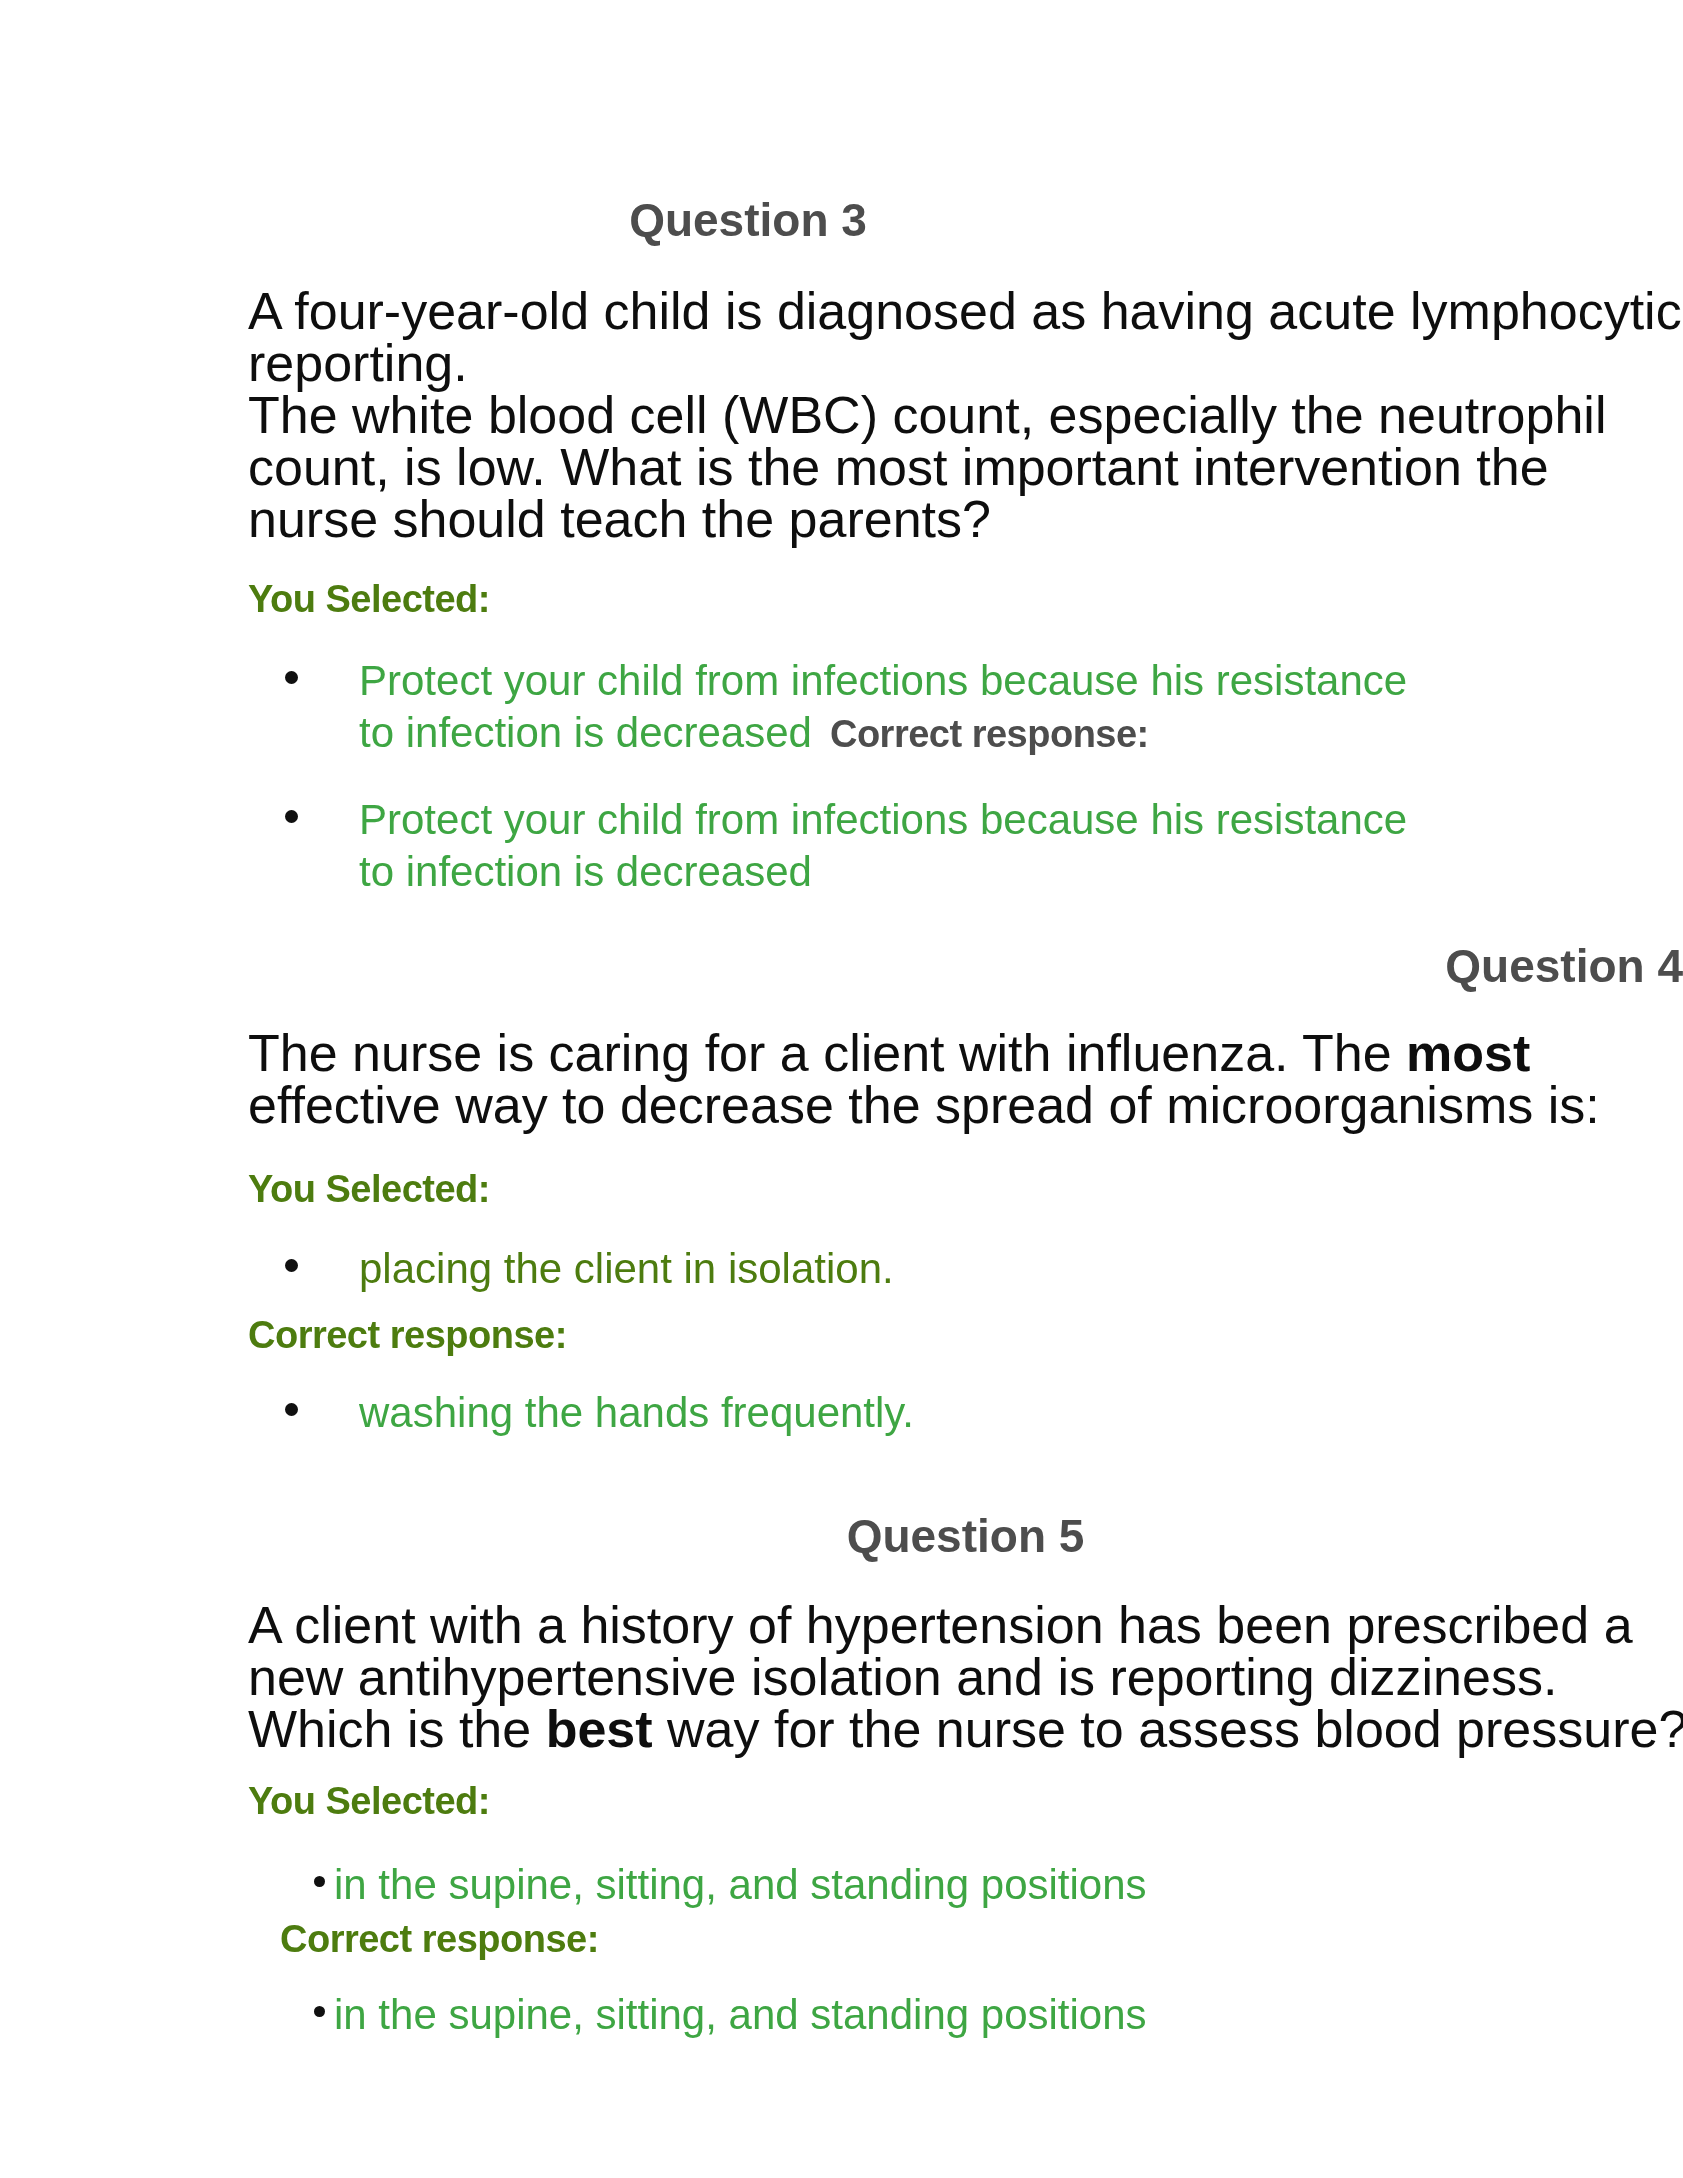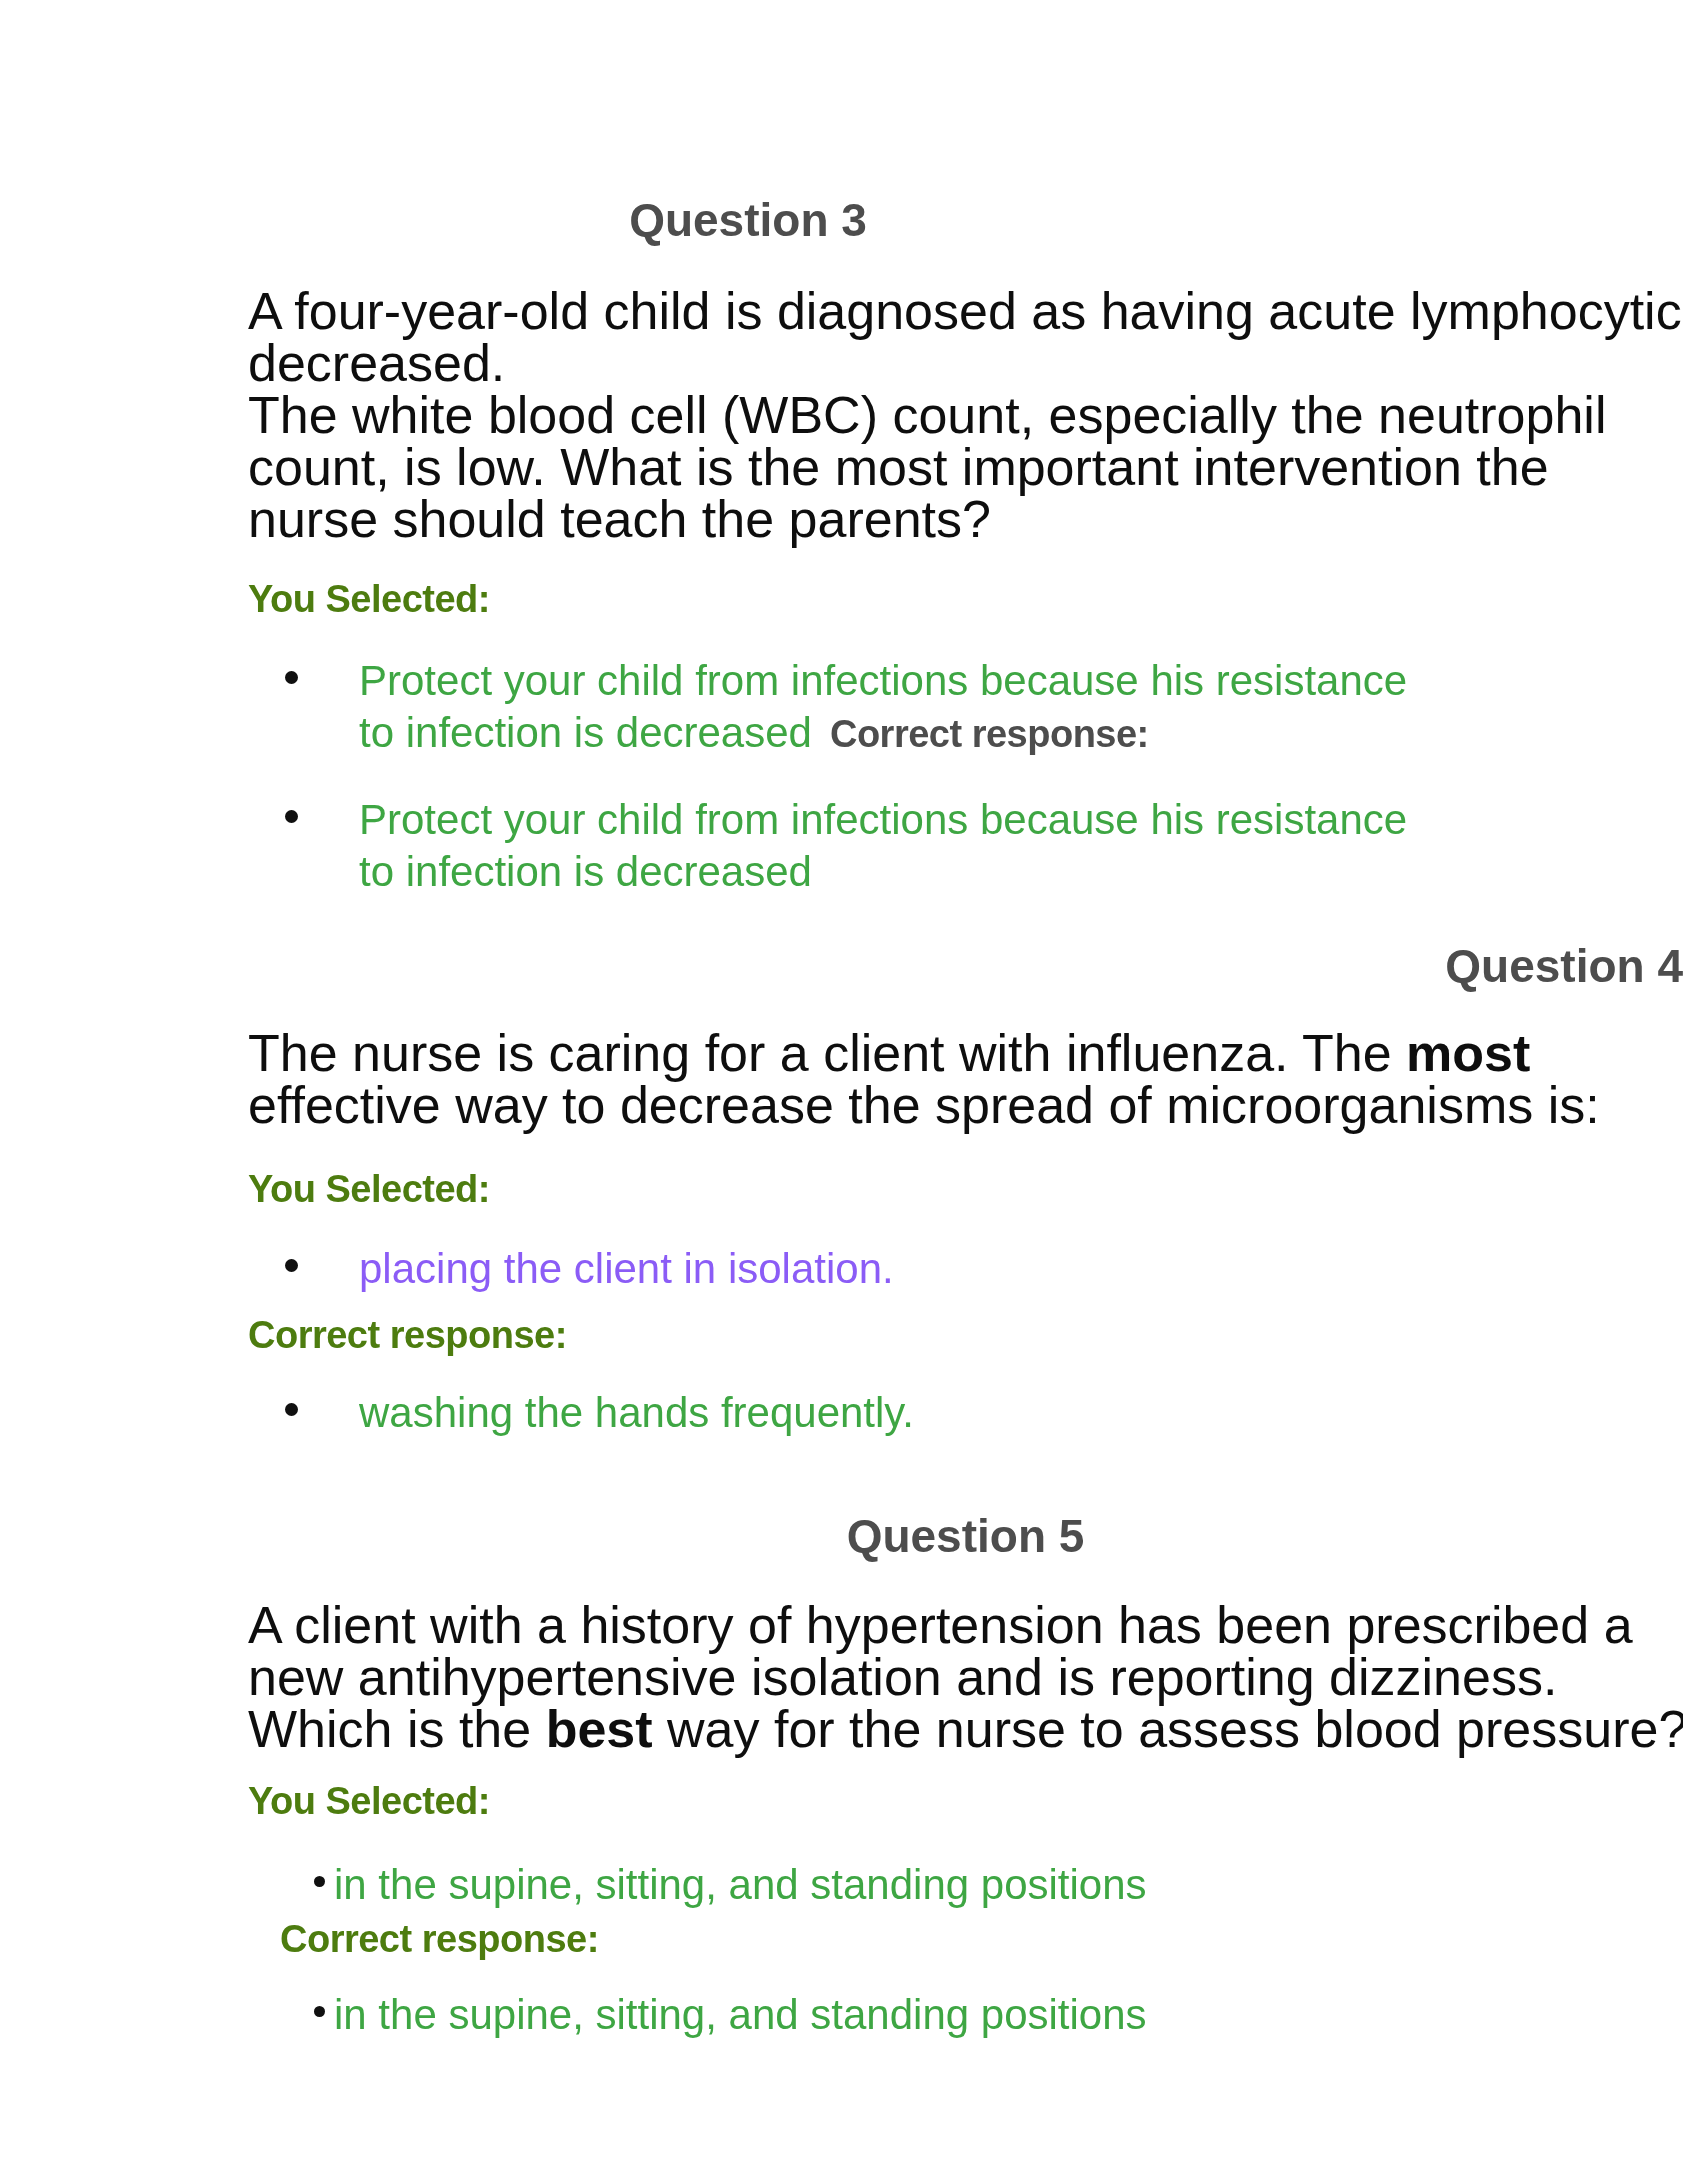--- a/index.html
+++ b/index.html
@@ -18,21 +18,21 @@
   .ln{white-space:nowrap;}
   .sel-label{
     font-size:38px;line-height:48px;font-weight:bold;
     color:#4d7c0f;letter-spacing:-0.5px;white-space:nowrap;
   }
   .inline-label{
     font-size:38px;font-weight:bold;color:#4d4d4d;
     letter-spacing:-0.5px;margin-left:18px;
   }
   .green{color:#3ea643;}
-  .red{color:#8b5cf6;}
+  .red{color:#4d7c0f;}
   .item{position:relative;margin-left:111px;font-size:42px;line-height:52px;}
   .item .dot{
     position:absolute;left:-74px;top:16px;width:13px;height:13px;
     border-radius:50%;background:#101010;
   }
   .item5{position:relative;margin-left:86px;font-size:42px;line-height:52px;}
   .item5 .dot{
     position:absolute;left:-20px;top:17px;width:11px;height:11px;
     border-radius:50%;background:#101010;
   }
@@ -58,21 +58,21 @@
 </style>
 </head>
 <body>
 
 <div class="page">
 
   <h2 id="q3-title" class="q-title center">Question 3</h2>
 
   <div id="q3-text" class="para">
     <div class="ln">A four-year-old child is diagnosed as having acute lymphocytic</div>
-    <div class="ln">decreased.</div>
+    <div class="ln">reporting.</div>
     <div class="ln">The white blood cell (WBC) count, especially the neutrophil</div>
     <div class="ln">count, is low. What is the most important intervention the</div>
     <div class="ln">nurse should teach the parents?</div>
   </div>
 
   <div id="q3-you-selected" class="sel-label">You Selected:</div>
 
   <div id="q3-selected" class="item">
     <span class="dot"></span>
     <div class="ln green">Protect your child from infections because his resistance</div>

